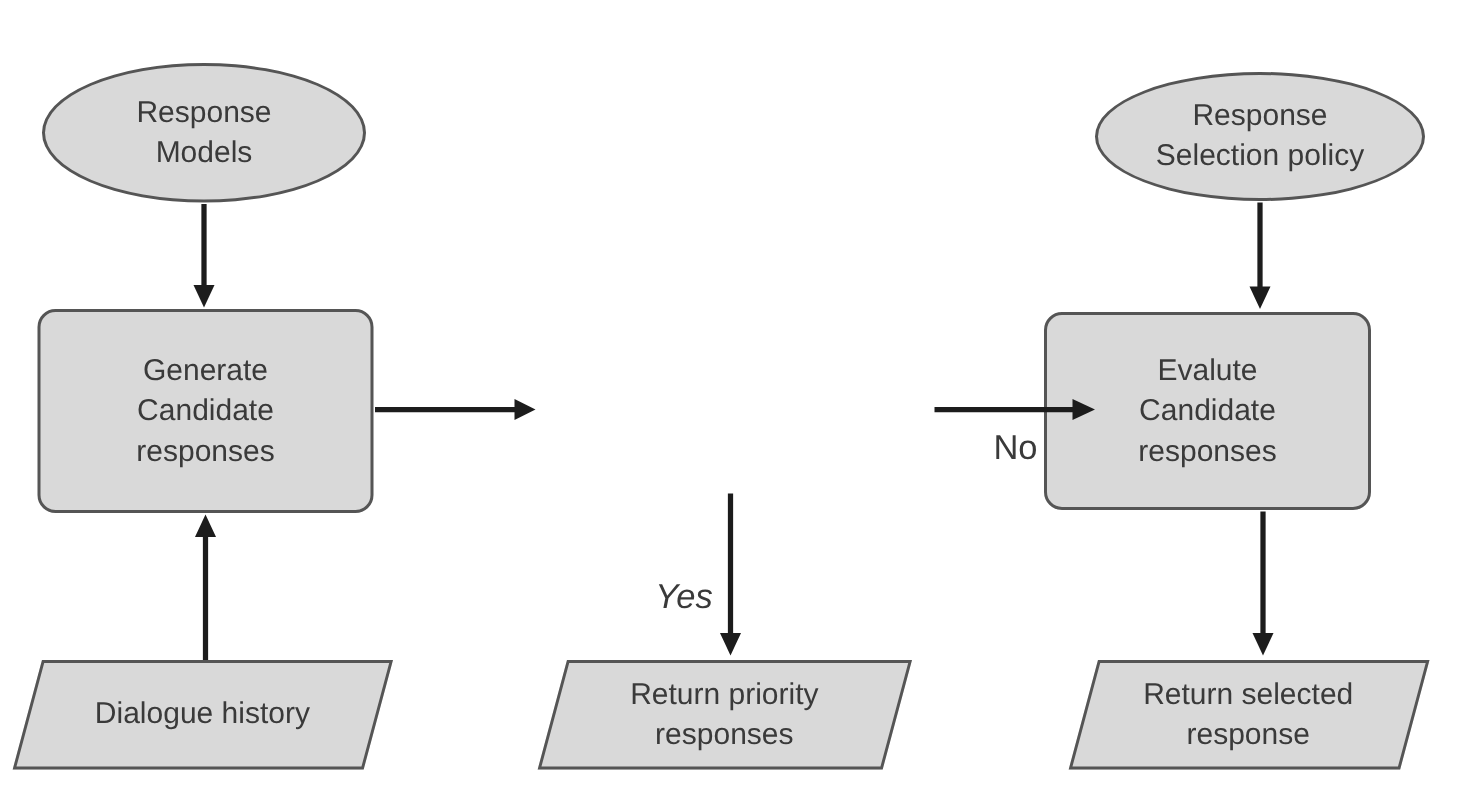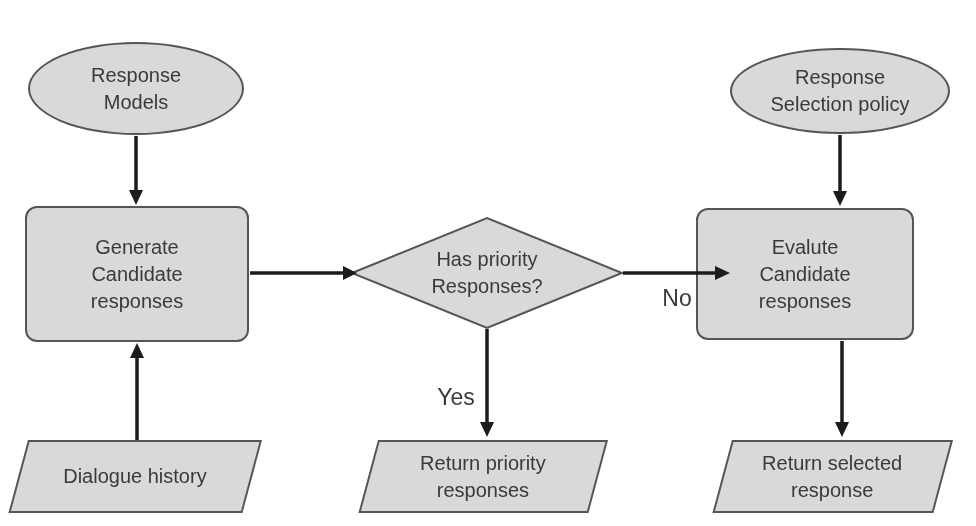--- a/index.html
+++ b/index.html
@@ -45,21 +45,21 @@
   .n-return-selected      {left:732px; top:440px; width:221px; height:73px;}
   
   .arrows{position:absolute;left:0;top:0;width:976px;height:526px;z-index:2;pointer-events:none;}
   .arrows line{stroke:var(--arrow);stroke-width:3.5px;}
   .arrows polygon{fill:var(--arrow);}
   
   .edge-label{
     position:absolute;z-index:3;color:var(--text);
     font-size:23px;line-height:22px;text-align:center;
   }
-  .l-yes{left:432px;top:386px;width:48px;}
+  .l-yes{left:432px;top:386px;width:48px;font-style:italic;}
   .l-no {left:655px;top:287px;width:44px;}
 </style>
 </head>
 <body>
 
 <div class="canvas">
 
   <div class="node ellipse n-response-models">
     <span class="label">Response
 Models</span>
@@ -75,27 +75,20 @@
 Candidate
 responses</span>
   </div>
 
   <div class="node rounded n-evalute">
     <span class="label">Evalute
 Candidate
 responses</span>
   </div>
 
-  <div class="diamond-wrap n-diamond">
-    <svg width="274" height="116" viewBox="0 0 274 116">
-      <polygon points="2,58 137,3 272,58 137,113" fill="#d9d9d9" stroke="#555555" stroke-width="2"></polygon>
-    </svg>
-    <div class="diamond-label">Has priority
-Responses?</div>
-  </div>
 
   <div class="node para n-dialogue">
     <span class="label">Dialogue history</span>
   </div>
 
   <div class="node para n-return-priority">
     <span class="label">Return priority
 responses</span>
   </div>
 

